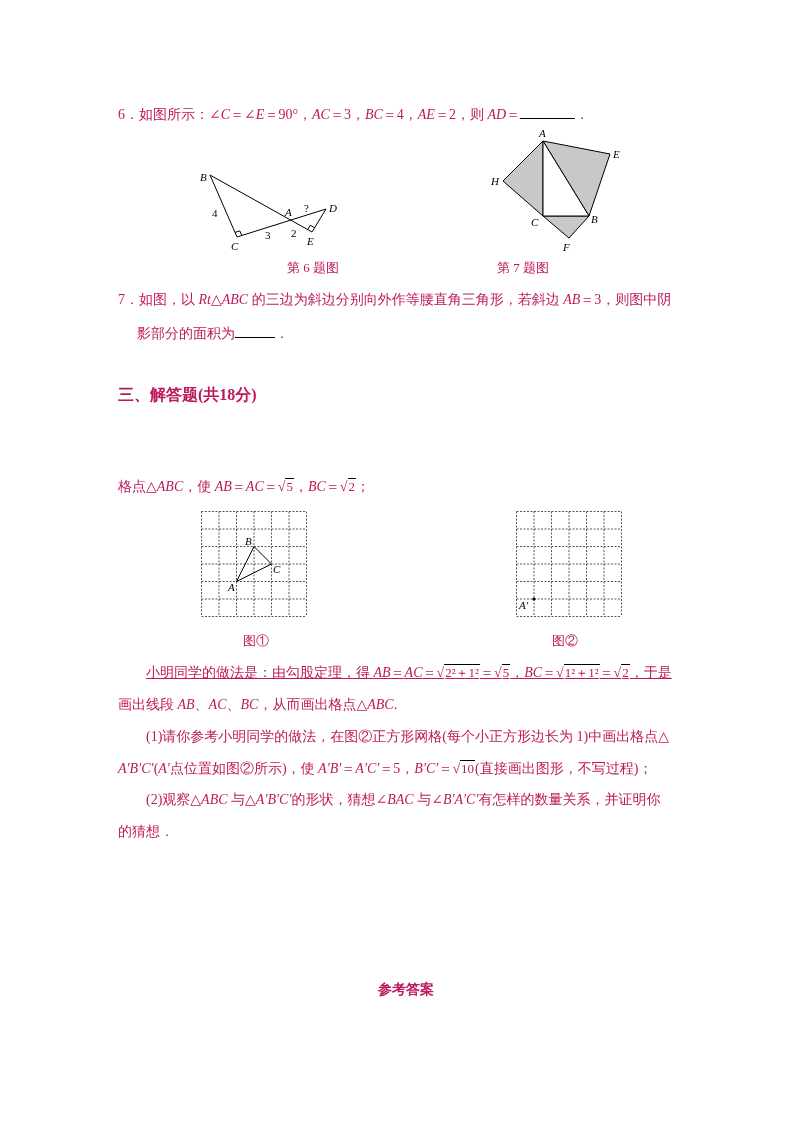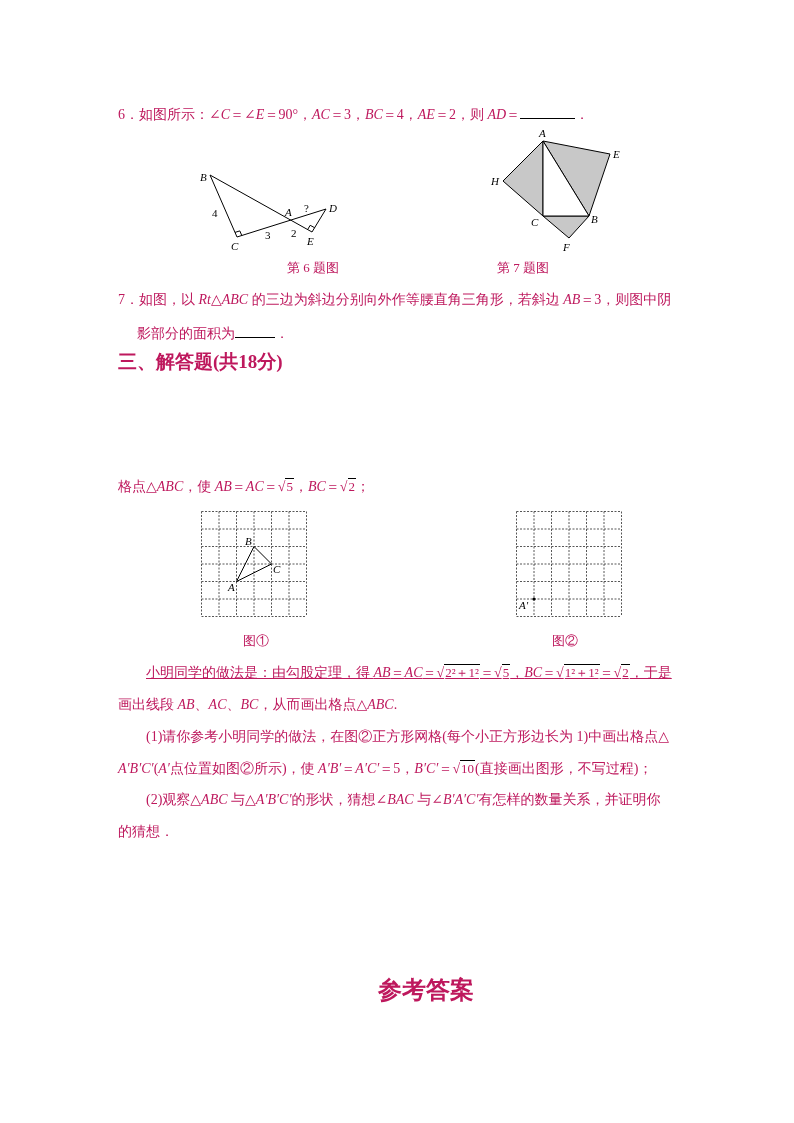--- a/index.html
+++ b/index.html
@@ -5,22 +5,22 @@
   html, body { margin: 0; padding: 0; background: #ffffff; }
   .page { position: relative; width: 794px; height: 1123px; background: #ffffff; overflow: hidden;
           font-family: "Liberation Serif", "DejaVu Serif", serif; color: #be185d; }
   .line { position: absolute; white-space: nowrap; font-size: 14px; line-height: 18px; }
   .i { font-style: italic; }
   .blank { display: inline-block; border-bottom: 1px solid #000; height: 13px; vertical-align: baseline; }
   .b6 { width: 55px; }
   .b7 { width: 40px; }
   .sqrt { white-space: nowrap; }
   .rad { border-top: 1px solid #000; padding: 0 1px; font-size: 13px; }
-  .section { font-weight: bold; font-size: 19px; }
-  .answer { font-weight: bold; font-size: 24px; line-height: 22px; }
+  .section { font-weight: bold; font-size: 16px; margin-top: 33px; }
+  .answer { font-weight: bold; font-size: 14px; line-height: 22px; }
   .caption { position: absolute; font-size: 13px; line-height: 18px; white-space: nowrap; }
   svg { position: absolute; overflow: visible; }
   svg text { font-family: "Liberation Serif", "DejaVu Serif", serif; font-size: 11px; }
   svg text.it { font-style: italic; }
 </style>
 </head>
 <body>
 
 <div class="page">
 

